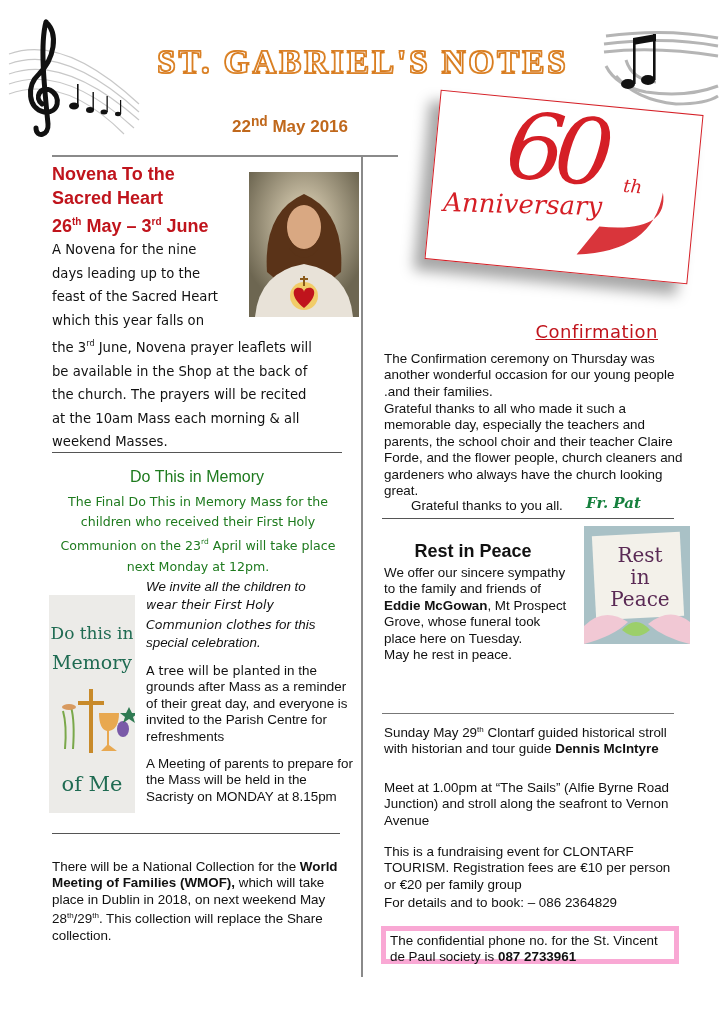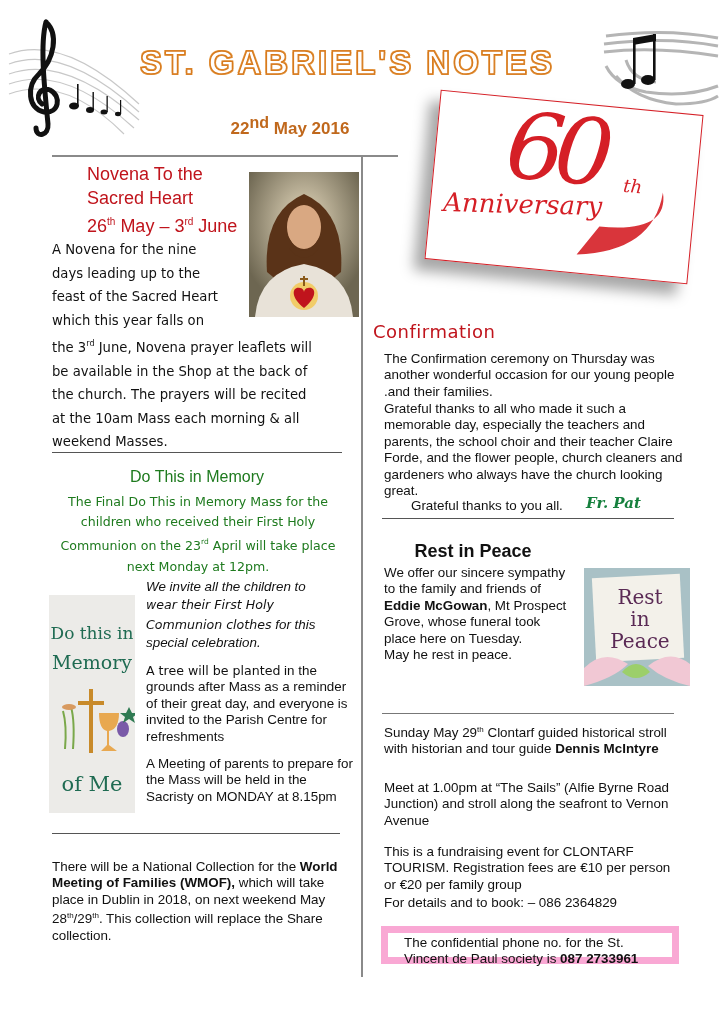--- a/index.html
+++ b/index.html
@@ -4,47 +4,47 @@
   <style>
     * { box-sizing: border-box; margin: 0; padding: 0; }
     html, body { width: 724px; height: 1024px; background: #ffffff; overflow: hidden; }
     body { position: relative; font-family: "Liberation Sans", sans-serif; color: #111; }
     .abs { position: absolute; }
 
     
     .clef-deco { left: 4px; top: 14px; width: 140px; height: 130px; }
     .note-deco { left: 596px; top: 26px; width: 124px; height: 86px; }
     .masthead {
-      left: 140px; top: 44px; width: 446px; 
-      font-family: Liberation Sans, sans-serif; font-weight: bold; font-size: 33px;
+      left: 140px; top: 44px; width: 446px; text-align: center;
+      font-family: Liberation Serif, serif; font-weight: bold; font-size: 33px;
       letter-spacing: 3px; color: #ffffff;
       -webkit-text-stroke: 1.3px #d77a1e;
       text-shadow: 0 0 0 #d77a1e, 1px 1px 0 #e59a45, -1px -1px 0 #e59a45, 1px -1px 0 #e59a45, -1px 1px 0 #e59a45;
       white-space: nowrap;
     }
     .date-line {
       left: 200px; top: 114px; width: 180px; text-align: center;
       font-family: "Liberation Sans", sans-serif; font-weight: bold; font-size: 17px; color: #c0681c;
     }
-    .date-line sup { font-size: 16px; vertical-align: 6px; }
+    .date-line sup { font-size: 14px; vertical-align: 6px; font-family: Liberation Mono, monospace; }
 
     .rule-top { left: 52px; top: 155px; width: 346px; height: 2px; background: #8a8a8a; }
     .col-divider { left: 361px; top: 155px; width: 2px; height: 822px; background: #8a8a8a; }
 
     
     .anniv-wrap { left: 432px; top: 102px; width: 264px; height: 170px; transform: rotate(5.5deg); transform-origin: center; }
     .anniv-card {
       width: 100%; height: 100%; background: #fff; border: 1px solid #d51f26;
       box-shadow: -10px 12px 14px rgba(0,0,0,0.35); position: relative; overflow: hidden;
     }
 
     
     .novena-title {
       left: 52px; top: 162px; width: 200px;
-      font-weight: normal; font-size: 18px; line-height: 24px; color: #c0141c; margin-left: 35px;
+      font-weight: bold; font-size: 18px; line-height: 24px; color: #c0141c;
     }
     .novena-title sup { font-size: 10px; vertical-align: 7px; }
     .jesus-img { left: 249px; top: 172px; width: 110px; height: 145px; }
     .comic {
       font-family: "DejaVu Sans", sans-serif; font-size: 13.2px; line-height: 23.6px; color: #111;
     }
     .novena-body-narrow { left: 52px; top: 238px; width: 194px; }
     .novena-body-wide { left: 52px; top: 332px; width: 296px; }
     .comic sup { font-size: 8px; vertical-align: 6px; }
     .rule-novena { left: 52px; top: 452px; width: 290px; height: 1px; background: #555; }
@@ -63,45 +63,45 @@
     .dtim-p2 { left: 146px; top: 663px; width: 210px; }
     .dtim-p2 .c { font-family: "DejaVu Sans", sans-serif; font-size: 12.6px; }
     .dtim-p3 { left: 146px; top: 756px; width: 210px; }
     .rule-dtim { left: 52px; top: 833px; width: 288px; height: 1px; background: #555; }
 
     .wmof { left: 52px; top: 859px; width: 300px; }
     .wmof sup, .walk-p1 sup { font-size: 8px; vertical-align: 5px; }
 
     
     .conf-title {
-      left: 373px; top: 321px; width: 302px; text-align: left;
-      font-family: "DejaVu Sans", sans-serif; font-size: 18px; color: #c0141c; letter-spacing: 0.5px;
+      left: 356px; top: 321px; width: 302px; text-align: right;
+      font-family: "DejaVu Sans", sans-serif; font-size: 18px; color: #c0141c; letter-spacing: 0.5px; text-decoration: underline;
     }
     .conf-p1 { left: 384px; top: 351px; width: 300px; }
     .conf-p2 { left: 384px; top: 401px; width: 300px; }
     .conf-thanks { left: 411px; top: 498px; width: 170px; }
     .conf-sig {
       left: 586px; top: 494px; width: 80px;
       font-family: "DejaVu Serif", serif; font-style: italic; font-weight: bold; font-size: 15px; color: #15803d;
     }
     .rule-conf { left: 382px; top: 518px; width: 292px; height: 1px; background: #555; }
 
     .rip-title { left: 400px; top: 541px; width: 146px; text-align: center; font-weight: bold; font-size: 18px; color: #111; }
     .rip-body { left: 384px; top: 565px; width: 192px; }
-    .rip-img { left: 584px; top: 568px; width: 106px; height: 118px; }
+    .rip-img { left: 584px; top: 526px; width: 106px; height: 118px; }
 
     .rule-rip { left: 382px; top: 713px; width: 292px; height: 1px; background: #777; }
     .walk-p1 { left: 384px; top: 722px; width: 300px; }
     .walk-p2 { left: 384px; top: 780px; width: 300px; }
     .walk-p3 { left: 384px; top: 844px; width: 300px; }
     .walk-p4 { left: 384px; top: 895px; width: 300px; }
 
     .svp-box {
       left: 381px; top: 926px; width: 298px; height: 38px;
-      border: 7px solid #f9a8d4; padding: 2px 16px;
+      border: 5px solid #f9a8d4; padding: 2px 4px;
     }
     b { font-weight: bold; }
   </style>
 </head>
 <body>
 
 <div class="abs clef-deco">
   <svg width="140" height="130" viewBox="0 0 140 130">
     <g fill="none" stroke="#c8c8c8" stroke-width="1.2">
       <path d="M5 40 Q60 20 135 90"></path>

